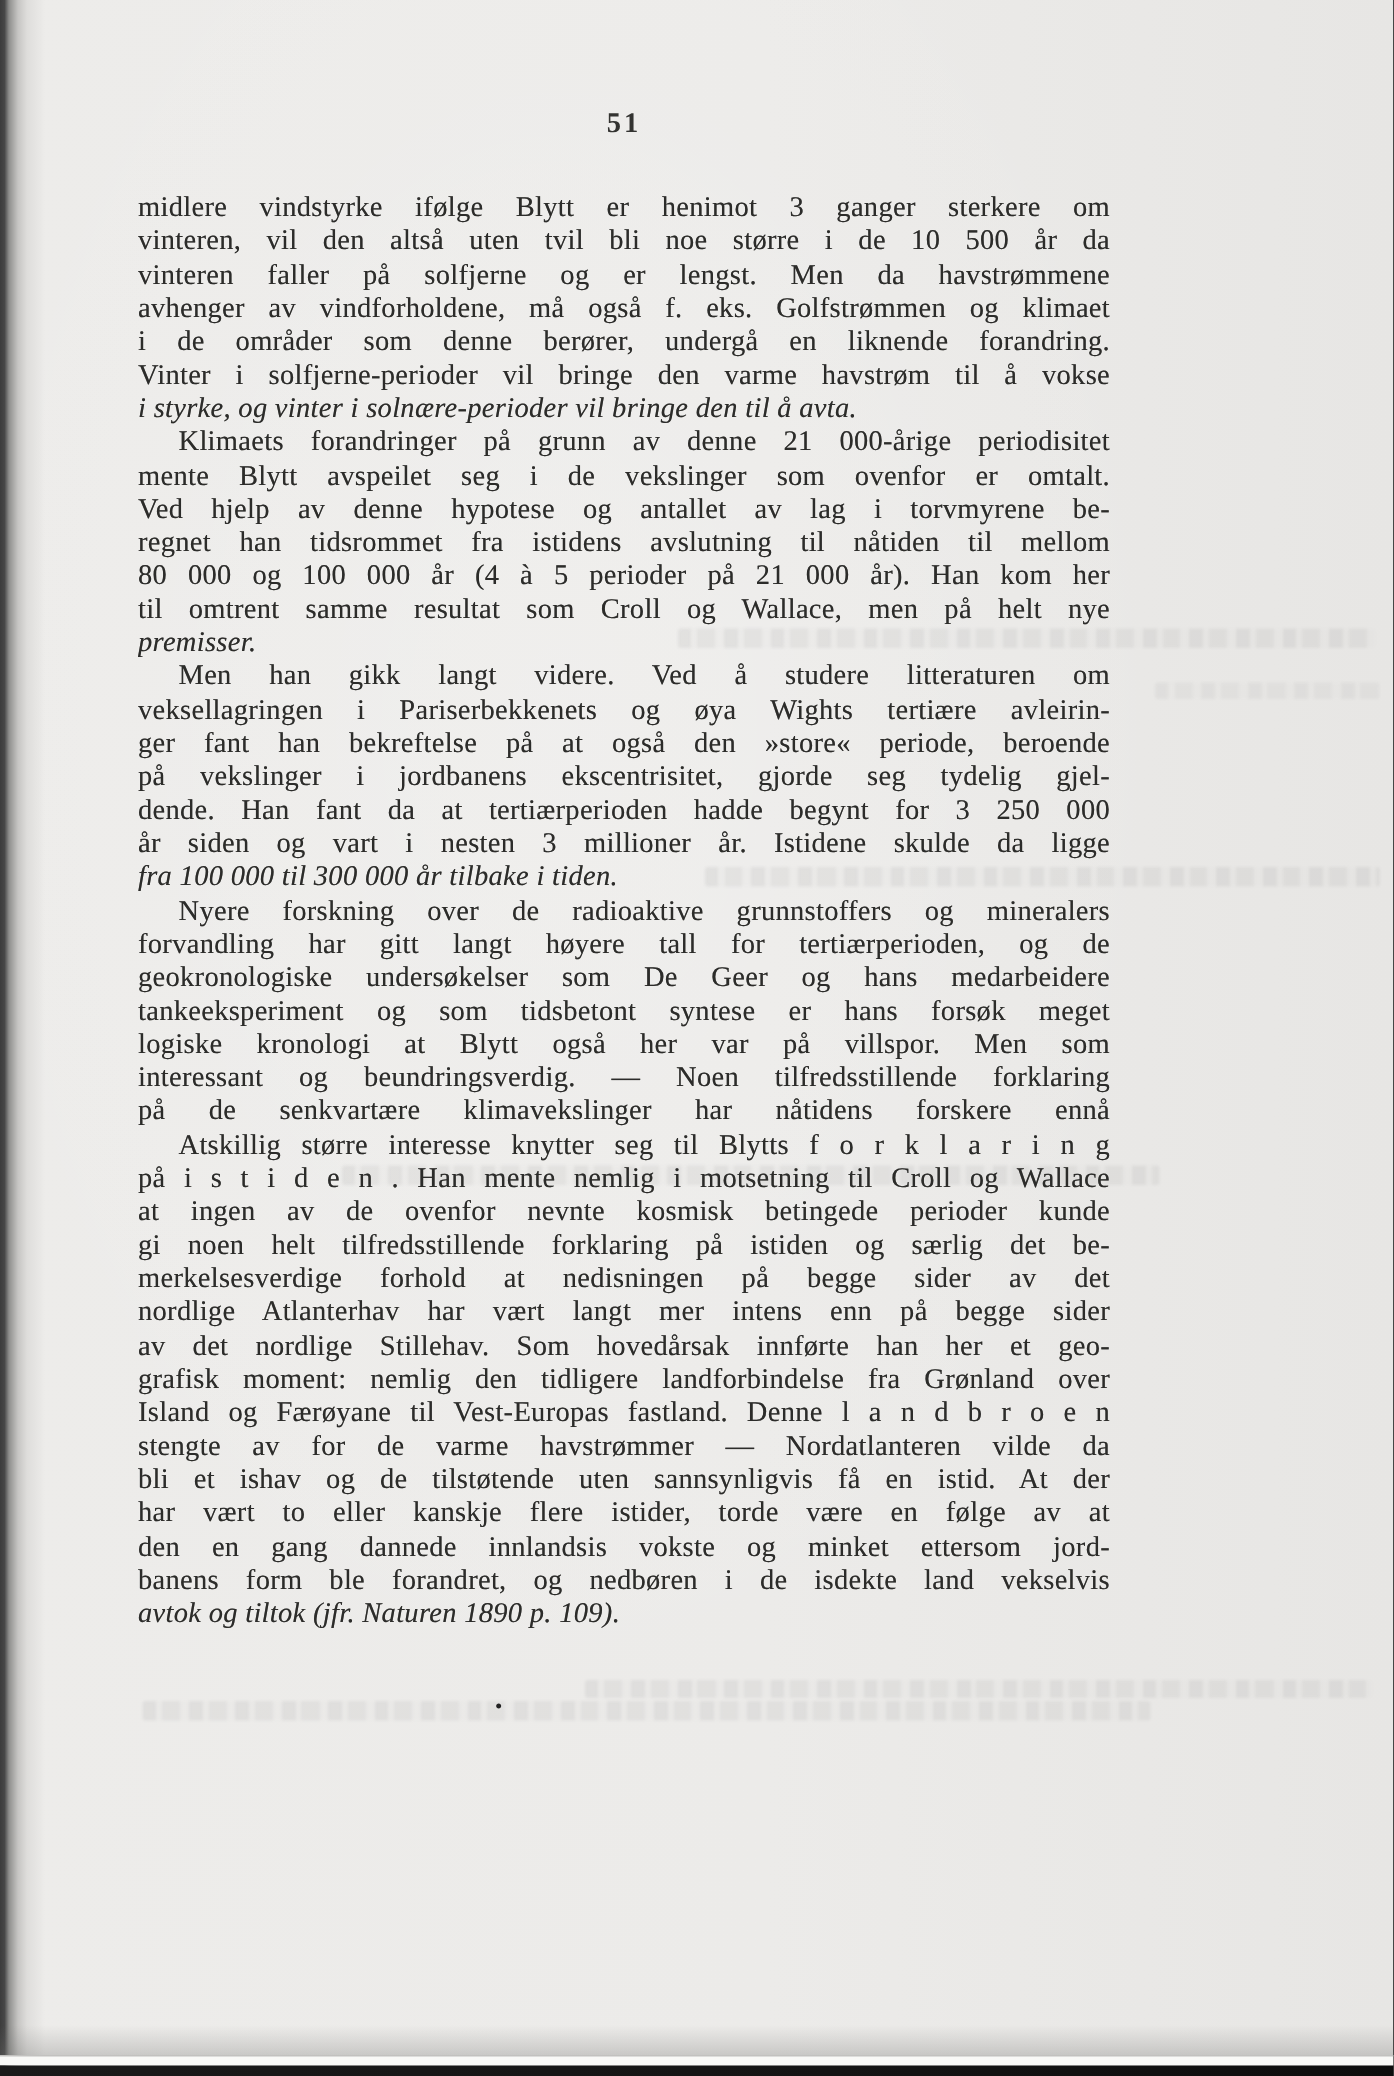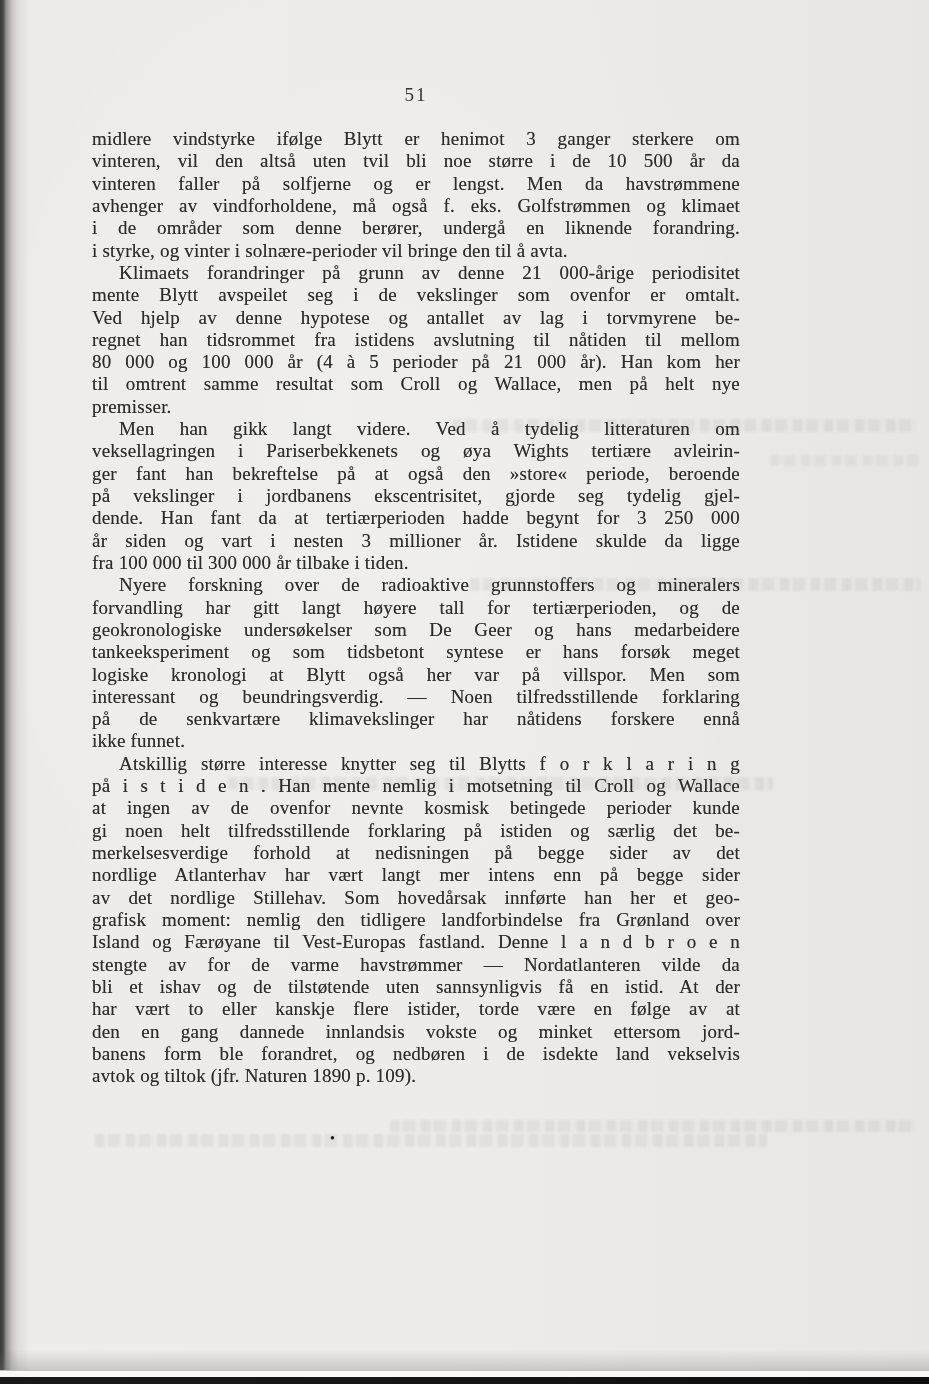--- a/index.html
+++ b/index.html
@@ -39,45 +39,46 @@
     border-top: 1px solid #c2c1bf;
     box-sizing: border-box;
   }
   .bottom-black-strip {
     position: absolute; left: 0; top: 1377px;
     width: 929px; height: 7px;
     background: linear-gradient(90deg, #1a1a1a 0%, #141414 60%, #0d0d0d 100%);
   }
   
   .page-number {
-    position: absolute; left: 92px; top: 84px;
+    position: absolute; left: 92px; top: 72px;
     width: 648px;
     text-align: center;
     font-size: 19px;
     letter-spacing: 2px;
     color: #333331;
+    font-weight: bold;
   }
   
   .text-block {
     position: absolute; left: 92px; top: 128px;
     width: 648px;
     font-size: 19px;
     color: #2c2c2a;
     letter-spacing: 0.2px;
     text-shadow: 0 0 0.4px rgba(45,45,43,.55);
   }
   .line {
     height: 22.32px;
     overflow: hidden;
     text-align: justify;
     text-align-last: justify;
     white-space: nowrap;
   }
   .line.justified { white-space: normal; }
-  .line.last { text-align-last: left; white-space: normal; }
+  .line.last { text-align-last: left; white-space: normal; font-style: italic; }
   .line.indent { text-indent: 27px; }
   
   .footnote-dot {
     position: absolute; left: 330px; top: 1131px;
     font-size: 14px; color: #222;
   }
   
   .ghost {
     position: absolute;
     background: repeating-linear-gradient(90deg,
@@ -108,43 +109,43 @@
   <div class="ghost g6"></div>
 
   <div class="page-number">51</div>
 
   <div class="text-block">
       <div class="line justified">midlere vindstyrke ifølge Blytt er henimot 3 ganger sterkere om</div>
       <div class="line justified">vinteren, vil den altså uten tvil bli noe større i de 10 500 år da</div>
       <div class="line justified">vinteren faller på solfjerne og er lengst.  Men da havstrømmene</div>
       <div class="line justified">avhenger av vindforholdene, må også f. eks. Golfstrømmen og klimaet</div>
       <div class="line justified">i de områder som denne berører, undergå en liknende forandring.</div>
+      <div class="line justified">Vinter i solfjerne-perioder vil bringe den varme havstrøm til å vokse</div>
       <div class="line last">i styrke, og vinter i solnære-perioder vil bringe den til å avta.</div>
       <div class="line justified indent">Klimaets forandringer på grunn av denne 21 000-årige periodisitet</div>
       <div class="line justified">mente Blytt avspeilet seg i de vekslinger som ovenfor er omtalt.</div>
       <div class="line justified">Ved hjelp av denne hypotese og antallet av lag i torvmyrene be-</div>
       <div class="line justified">regnet han tidsrommet fra istidens avslutning til nåtiden til mellom</div>
       <div class="line justified">80 000 og 100 000 år (4 à 5 perioder på 21 000 år).  Han kom her</div>
       <div class="line justified">til omtrent samme resultat som Croll og Wallace, men på helt nye</div>
       <div class="line last">premisser.</div>
-      <div class="line justified indent">Men han gikk langt videre.  Ved å tydelig litteraturen om</div>
+      <div class="line justified indent">Men han gikk langt videre.  Ved å studere litteraturen om</div>
       <div class="line justified">veksellagringen i Pariserbekkenets og øya Wights tertiære avleirin-</div>
       <div class="line justified">ger fant han bekreftelse på at også den »store« periode, beroende</div>
       <div class="line justified">på vekslinger i jordbanens ekscentrisitet, gjorde seg tydelig gjel-</div>
       <div class="line justified">dende.  Han fant da at tertiærperioden hadde begynt for 3 250 000</div>
       <div class="line justified">år siden og vart i nesten 3 millioner år.  Istidene skulde da ligge</div>
       <div class="line last">fra 100 000 til 300 000 år tilbake i tiden.</div>
       <div class="line justified indent">Nyere forskning over de radioaktive grunnstoffers og mineralers</div>
       <div class="line justified">forvandling har gitt langt høyere tall for tertiærperioden, og de</div>
       <div class="line justified">geokronologiske undersøkelser som De Geer og hans medarbeidere</div>
       <div class="line justified">tankeeksperiment og som tidsbetont syntese er hans forsøk meget</div>
       <div class="line justified">logiske kronologi at Blytt også her var på villspor.  Men som</div>
       <div class="line justified">interessant og beundringsverdig. — Noen tilfredsstillende forklaring</div>
       <div class="line justified">på de senkvartære klimavekslinger har nåtidens forskere ennå</div>
-      <div class="line last">ikke funnet.</div>
       <div class="line justified indent">Atskillig større interesse knytter seg til Blytts f o r k l a r i n g</div>
       <div class="line justified">på  i s t i d e n .   Han mente nemlig i motsetning til Croll og Wallace</div>
       <div class="line justified">at ingen av de ovenfor nevnte kosmisk betingede perioder kunde</div>
       <div class="line justified">gi noen helt tilfredsstillende forklaring på istiden og særlig det be-</div>
       <div class="line justified">merkelsesverdige forhold at nedisningen på begge sider av det</div>
       <div class="line justified">nordlige Atlanterhav har vært langt mer intens enn på begge sider</div>
       <div class="line justified">av det nordlige Stillehav.  Som hovedårsak innførte han her et geo-</div>
       <div class="line justified">grafisk moment: nemlig den tidligere landforbindelse fra Grønland over</div>
       <div class="line justified">Island og Færøyane til Vest-Europas fastland.  Denne l a n d b r o e n</div>
       <div class="line justified">stengte av for de varme havstrømmer — Nordatlanteren vilde da</div>

